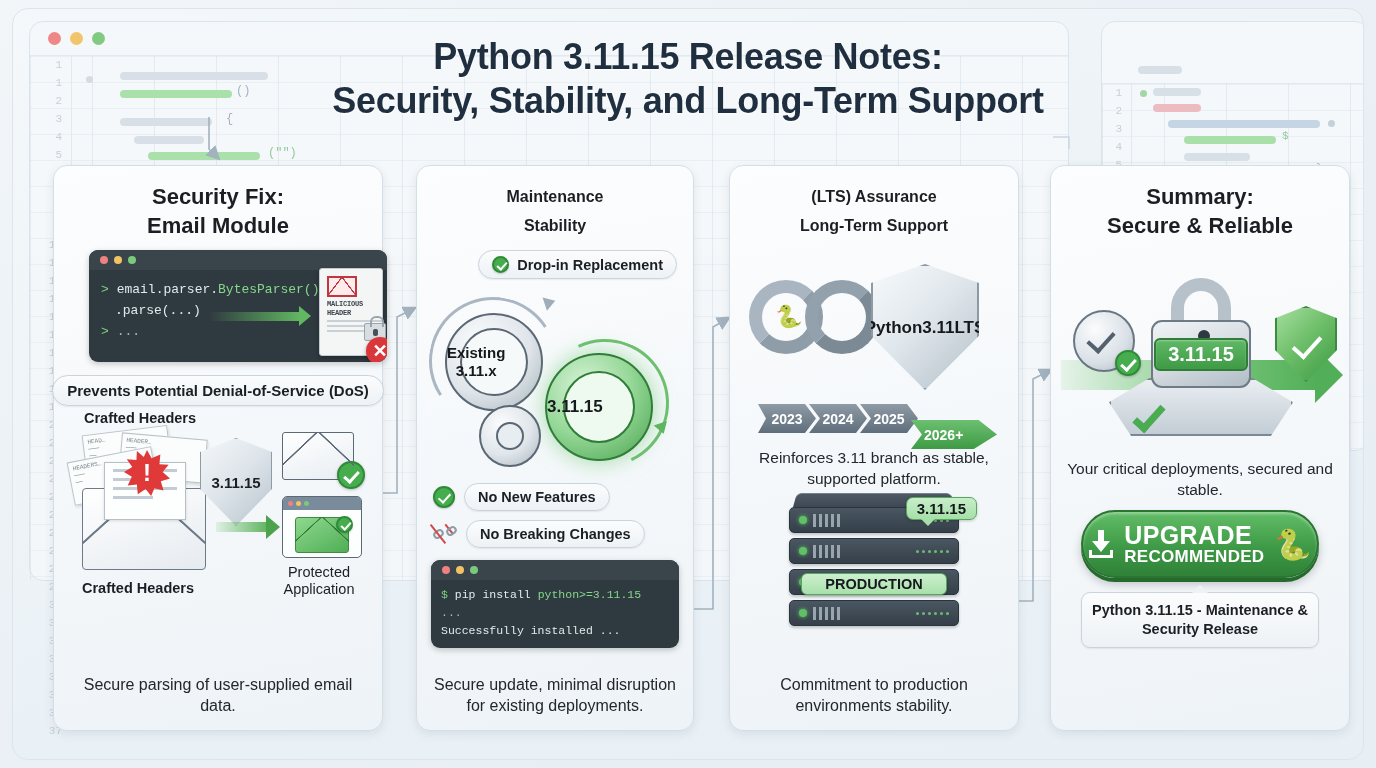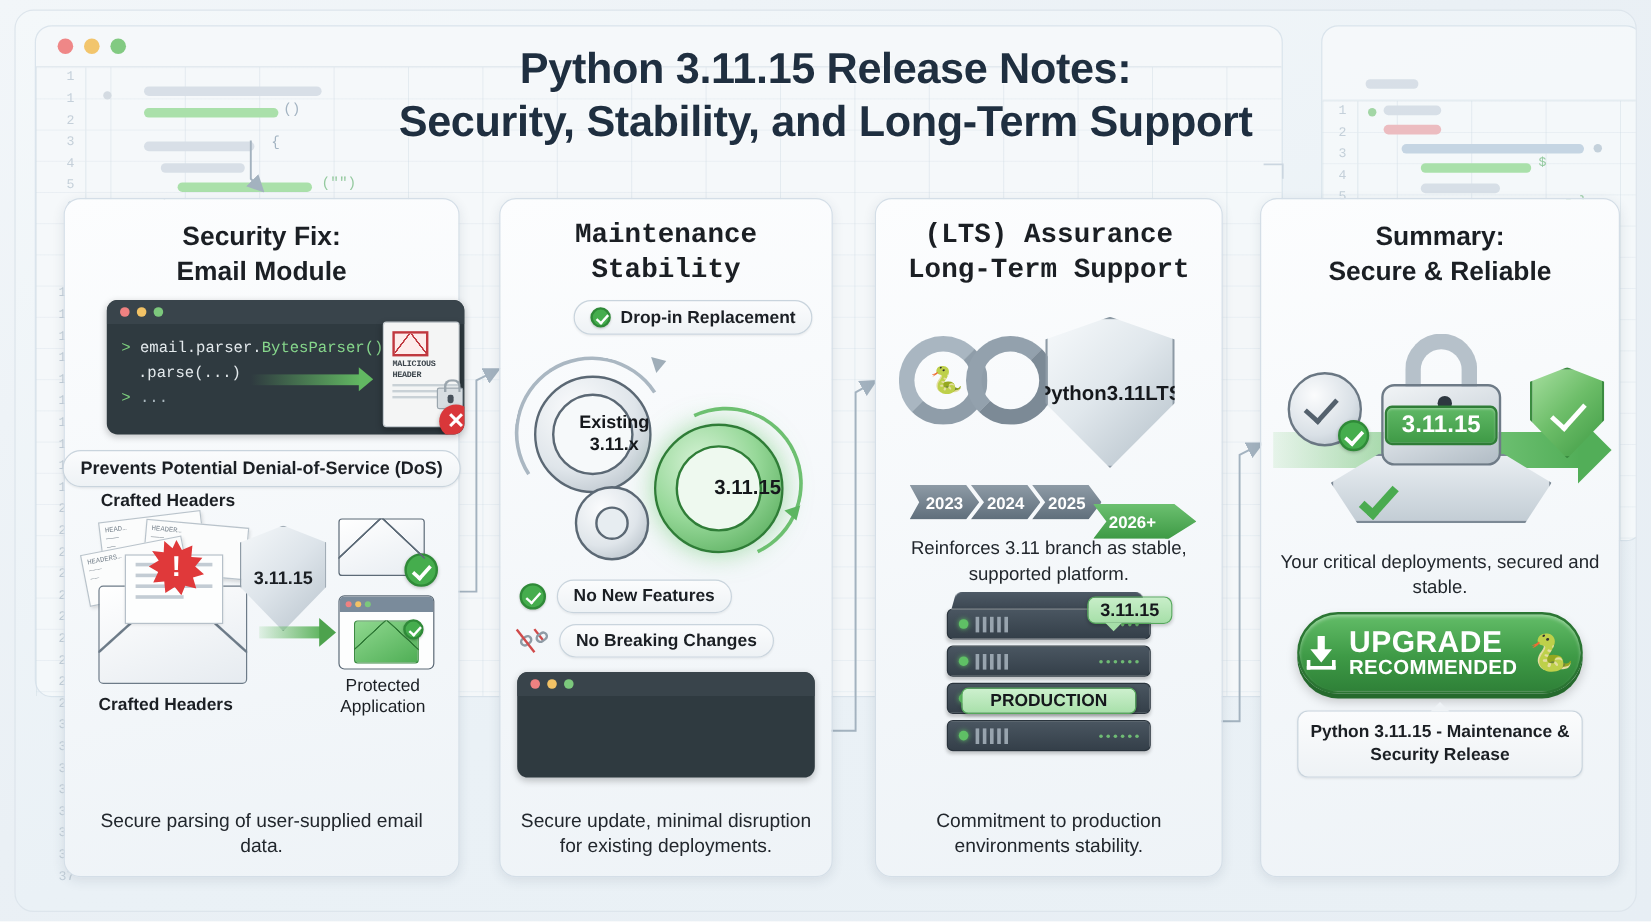--- a/index.html
+++ b/index.html
@@ -106,21 +106,21 @@
   }
   .panel.p1 { margin-left: 40px; width: 330px; height: 566px; }
   .panel.p2 { margin-left: 33px; width: 278px; height: 566px; }
   .panel.p3 { margin-left: 35px; width: 290px; height: 566px; }
   .panel.p4 { margin-left: 31px; width: 300px; height: 566px; }
 
   .panel-title {
     font-weight: bold; font-size: 22px; line-height: 29px;
     color: #1b1f24; text-align: center; margin-bottom: 10px;
   }
-  .panel.p2 .panel-title, .panel.p3 .panel-title { font-size: 23px; font-family: Liberation Mono, monospace; }
+  .panel.p2 .panel-title, .panel.p3 .panel-title { font-size: 16px; }
 
   .caption {
     font-size: 16px; line-height: 21px; color: #22272d;
     text-align: center; margin-top: auto; padding: 0 2px;
   }
 
   
   .term {
     background: #2f3a40; border-radius: 9px; overflow: hidden;
     box-shadow: 0 2px 6px rgba(0,0,0,.22);
@@ -356,21 +356,21 @@
   .arrow-to-app::after {
     content: ""; position: absolute; right: -12px; top: -7px;
     border-left: 14px solid #4da24d;
     border-top: 12px solid transparent; border-bottom: 12px solid transparent;
   }
 
   
   .gears { position: relative; width: 256px; height: 200px; margin-top: 2px; }
   .gear {
     position: absolute; border-radius: 50%;
-    display: flex; align-items: center; justify-content: flex-end;
+    display: flex; align-items: center; justify-content: flex-start;
     font-weight: bold; text-align: center; color: #15181c;
   }
   .gear-grey {
     background: radial-gradient(circle at 35% 30%, #fbfcfd 0%, #dfe5ea 55%, #aab5be 100%);
     border: 2.5px solid #5b6874;
   }
   .gear-green {
     background: radial-gradient(circle at 35% 30%, #d6f2d6 0%, #96d898 48%, #49a24e 100%);
     border: 2.5px solid #2f7d37;
     box-shadow: 0 0 22px rgba(90,195,95,.55);
@@ -865,20 +865,28 @@
             </span>
           <span class="pill">No Breaking Changes</span>
         </div>
 
         <div class="term t2">
           <div class="term-bar">
             <span class="dot r"></span>
             <span class="dot y"></span>
             <span class="dot g"></span>
           </div>
+          <div class="term-body">
+            <div>
+              <span class="tk-prompt">$</span>
+              <span>pip install </span><span class="tk-green">python&gt;=3.11.15</span>
+            </div>
+            <div class="tk-dim">...</div>
+            <div>Successfully installed ...</div>
+          </div>
         </div>
 
         <p class="caption">Secure update, minimal disruption for existing deployments.</p>
       </section>
 
       <section class="panel p3">
         <div class="panel-title">
           <div>(LTS) Assurance</div>
           <div>Long-Term Support</div>
         </div>

